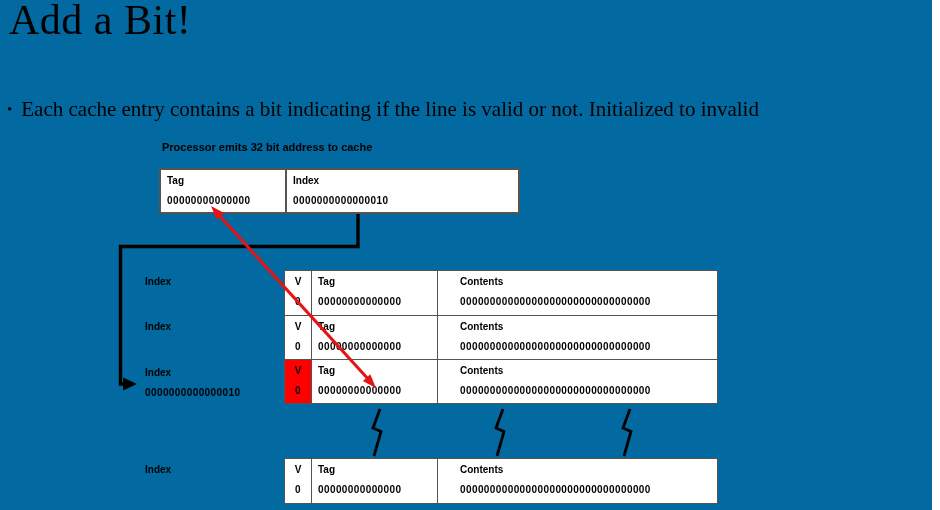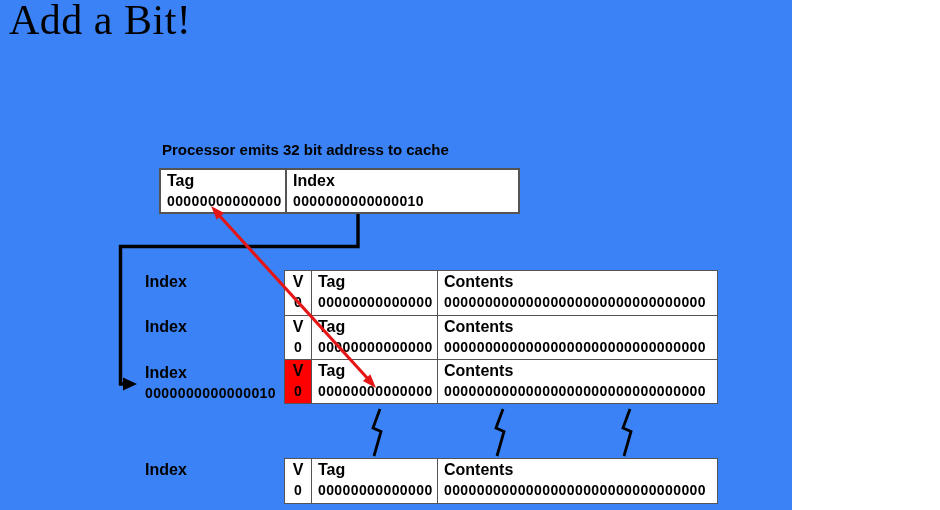--- a/index.html
+++ b/index.html
@@ -1,69 +1,70 @@
 <!DOCTYPE html>
 <html><head>
 <meta charset="utf-8">
 <style>
   * { margin:0; padding:0; box-sizing:border-box; }
   html,body { background:#fff; }
   .canvas {
-    position:relative; width:792px; height:510px; background:#3b82f6;
+    position:relative; width:932px; height:510px; background:#0369a1;
     font-family:"Liberation Sans", sans-serif; color:#000; overflow:hidden;
   }
   .title {
     position:absolute; left:9px; top:-4px;
     font-family:"Liberation Serif", serif; font-size:42px; font-weight:400;
     letter-spacing:0.5px; white-space:nowrap;
   }
   .bullet-line {
     position:absolute; left:7px; top:97px; width:932px;
     font-family:"Liberation Serif", serif; font-size:21px; white-space:nowrap;
   }
   .bullet-glyph { font-size:15px; vertical-align:2px; margin-right:9px; }
   .caption {
     position:absolute; left:162px; top:141px;
-    font-size:15px; font-weight:700; white-space:nowrap;
+    font-size:11px; font-weight:700; white-space:nowrap;
   }
   
   .addr-table {
     position:absolute; left:159px; top:168px; width:361px; height:46px;
     display:flex; border:2px solid #545454; background:#fff;
   }
   .addr-cell { padding:1px 0 0 6px; overflow:hidden; }
   .addr-cell + .addr-cell { border-left:2px solid #545454; }
   .addr-tag   { width:124px; }
   .addr-index { width:147px; }
   .addr-off   { flex:1; }
-  .lbl { font-size:16px; font-weight:700; line-height:20px; white-space:nowrap; }
-  .val { font-size:14px; font-weight:700; line-height:20px; letter-spacing:0.4px; white-space:nowrap; }
+  .lbl { font-size:10px; font-weight:700; line-height:20px; white-space:nowrap; }
+  .val { font-size:10px; font-weight:700; line-height:20px; letter-spacing:0.4px; white-space:nowrap; }
   
   .rows-box {
     position:absolute; left:284px; top:270px; width:434px;
     border:1.5px solid #545454; background:#fff;
   }
   .rows-box.last { top:458px; }
   .crow { display:flex; height:44px; }
   .crow + .crow { border-top:1.5px solid #545454; }
   .v-cell { width:27px; border-right:1.5px solid #545454; text-align:center; padding-top:1px; }
   .tag-cell { width:126px; border-right:1.5px solid #545454; padding:1px 0 0 6px; }
-  .contents-cell { flex:1; padding:1px 0 0 6px; overflow:hidden; }
+  .contents-cell { flex:1; padding:1px 0 0 6px; overflow:hidden;margin-left:16px; }
   .v-cell.hl { background:#ff0000; }
   .idx-block { position:absolute; left:145px; width:136px; }
   .idx-r1 { top:272px; } .idx-r2 { top:317px; } .idx-r3 { top:363px; } .idx-r4 { top:460px; }
   .overlay { position:absolute; left:0; top:0; width:940px; height:510px; pointer-events:none; z-index:6; }
 </style>
 </head>
 <body>
 
 <div class="canvas">
 
   <div class="title">Add a Bit!</div>
 
+  <div class="bullet-line"><span class="bullet-glyph">•</span><span>Each cache entry contains a bit indicating if the line is valid or not. Initialized to invalid</span></div>
 
   <div class="caption">Processor emits 32 bit address to cache</div>
 
   <div class="addr-table">
     <div class="addr-cell addr-tag">
       <div class="lbl">Tag</div>
       <div class="val">00000000000000</div>
     </div>
     <div class="addr-cell addr-index">
       <div class="lbl">Index</div>

